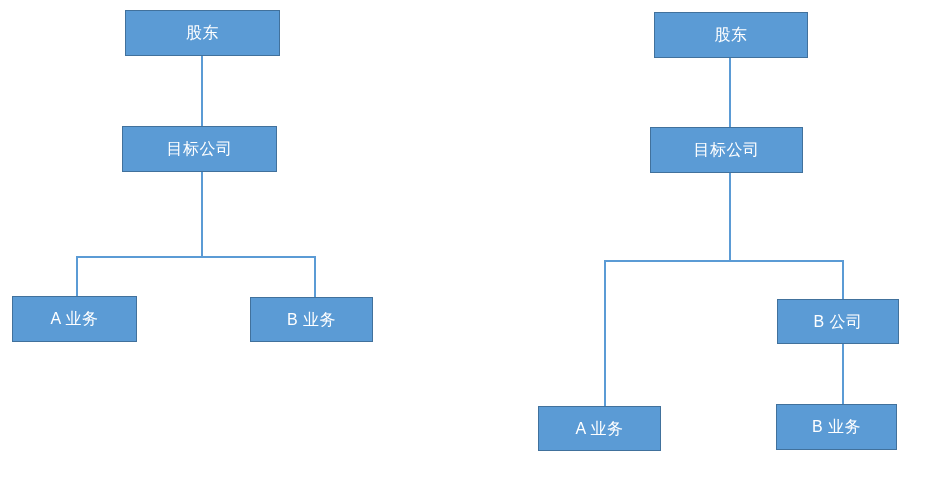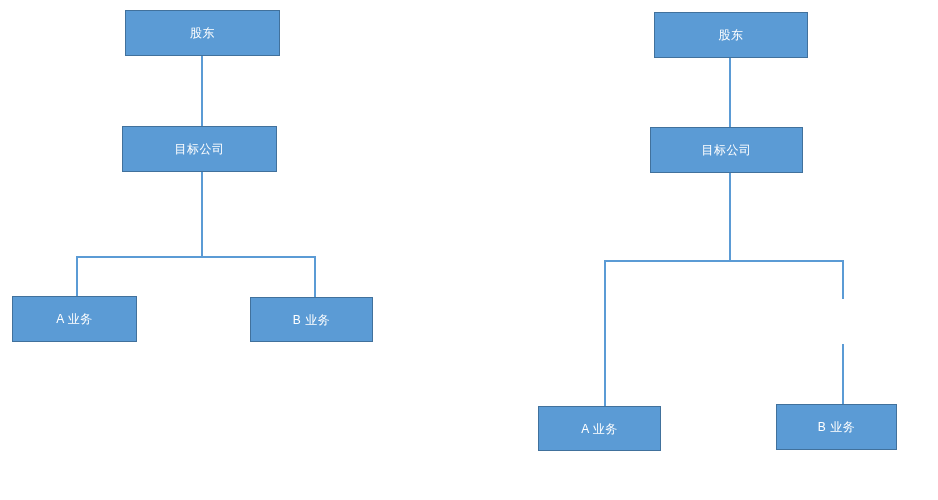--- a/index.html
+++ b/index.html
@@ -23,21 +23,21 @@
     left: 0;
     width: 938px;
     height: 500px;
   }
   .node {
     position: absolute;
     box-sizing: border-box;
     background: #5b9bd5;
     border: 1px solid #41719c;
     color: #ffffff;
-    font-size: 12px;
+    font-size: 16px;
     line-height: 1;
     display: flex;
     align-items: center;
     justify-content: center;
     letter-spacing: 0.5px;
     white-space: nowrap;
     user-select: none;
   }
   .node-label {
     display: block;
@@ -99,20 +99,23 @@
     <div class="connector v" style="left:842px; top:344px; height:60px;"></div>
 
     <div class="node" style="left:654px; top:12px; width:154px; height:46px;">
       <span class="node-label">股东</span>
     </div>
 
     <div class="node" style="left:650px; top:127px; width:153px; height:46px;">
       <span class="node-label">目标公司</span>
     </div>
 
+    <div class="node" style="left:777px; top:299px; width:122px; height:45px;">
+      <span class="node-label">B 公司</span>
+    </div>
 
     <div class="node" style="left:538px; top:406px; width:123px; height:45px;">
       <span class="node-label">A 业务</span>
     </div>
 
     <div class="node" style="left:776px; top:404px; width:121px; height:46px;">
       <span class="node-label">B 业务</span>
     </div>
 
   </div>

